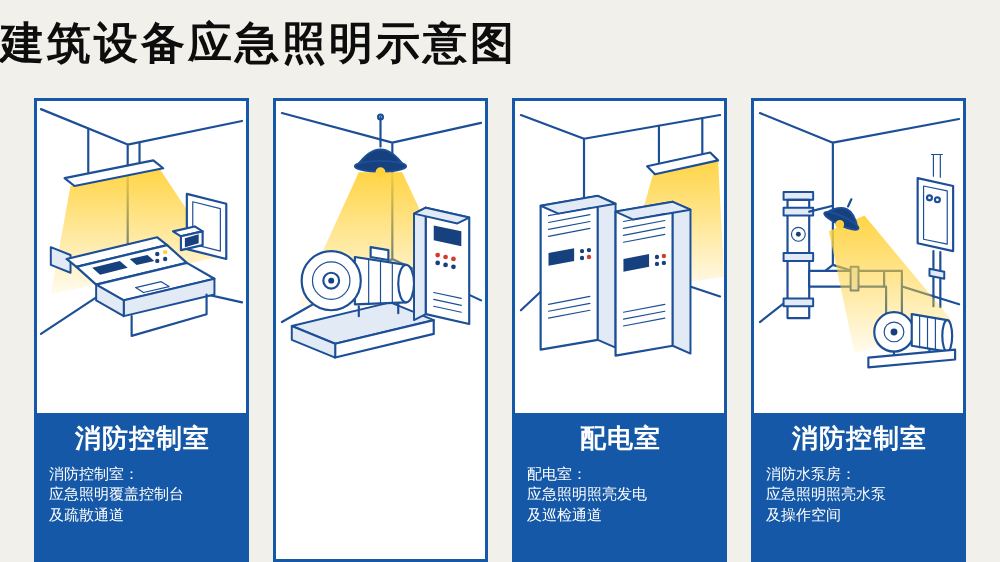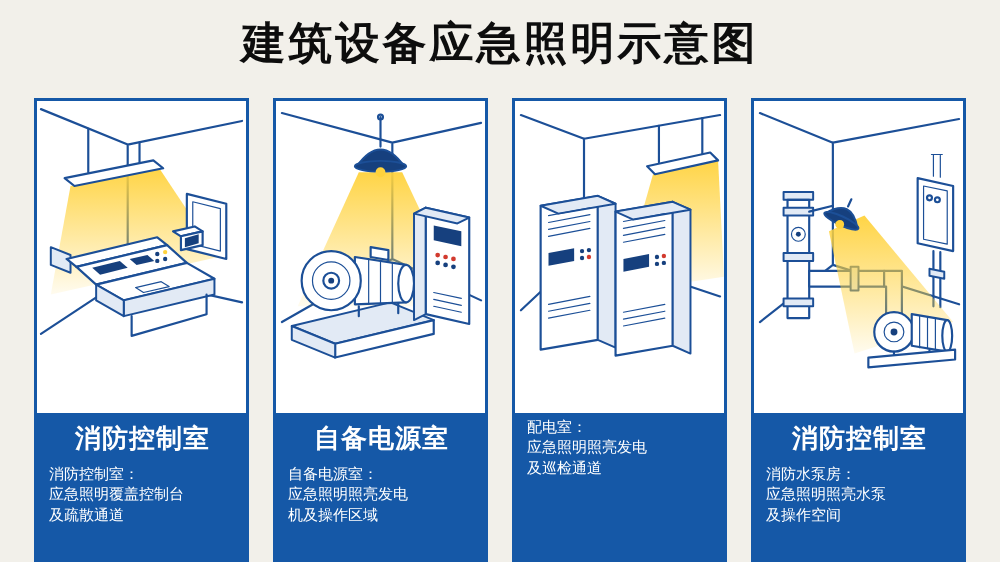--- a/index.html
+++ b/index.html
@@ -3,21 +3,21 @@
 <meta charset="utf-8">
 <style>
 :root{
   --blue:#1558a7; --line:#1c4f97; --dark:#16407e; --shade:#e2eaf5;
   --yellow:#ffd23c; --red:#d23a2e; --background:#f2f0ea; --title_color:#0d0d0d;
 }
 *{box-sizing:border-box}
 html,body{margin:0;padding:0}
 body{width:1000px;height:562px;background:var(--background);
   font-family:"Liberation Sans",sans-serif;position:relative;overflow:hidden}
-.main-title{position:absolute;top:14px;left:0;width:100%;text-align:center;
+.main-title{position:absolute;top:14px;left:0;width:100%;text-align:left;
   font-size:44px;font-weight:900;letter-spacing:3px;color:var(--title_color)}
 .cards{position:absolute;left:34px;top:98px;width:932px;height:464px;display:flex;gap:24px}
 .card{flex:1;border:3px solid var(--blue);background:#fff;display:flex;flex-direction:column;overflow:hidden}
 .illo{height:312px;background:#fff;flex:none}
 .illo svg{display:block;width:100%;height:100%}
 .info{flex:1;background:var(--blue);color:#fff;padding:4px 10px 0 12px}
 .room-name{font-size:26px;font-weight:800;text-align:center;margin:4px 0 8px;letter-spacing:1px}
 .room-desc{font-size:15px;font-weight:400;line-height:1.35;white-space:pre-line}
 
 .ln{stroke:var(--line);stroke-width:2.2;fill:none;stroke-linecap:round;stroke-linejoin:round}
@@ -132,26 +132,20 @@
           <circle class="red-dot" cx="164" cy="154" r="2.4"></circle>
           <circle class="red-dot" cx="172" cy="156" r="2.4"></circle>
           <circle class="red-dot" cx="180" cy="158" r="2.4"></circle>
           <circle class="dark-shape" cx="164" cy="162" r="2.4"></circle>
           <circle class="dark-shape" cx="172" cy="164" r="2.4"></circle>
           <circle class="dark-shape" cx="180" cy="166" r="2.4"></circle>
           <path class="thin" d="M160 192 L188 198 M160 199 L188 205 M160 206 L188 212"></path>
         </g>
       </svg>
     </div>
-    <div class="info">
-      <div class="room-name">自备电源室</div>
-      <div class="room-desc">自备电源室：
-应急照明照亮发电
-机及操作区域</div>
-    </div>
   </div>
 
   <div class="card">
     <div class="illo">
       <svg viewBox="0 0 212 312">
         <defs>
           <linearGradient id="beam3" x1="0" y1="0" x2="0" y2="1">
             <stop offset="0" class="beam-start"></stop>
               <stop offset="1" class="beam-end"></stop>
           </linearGradient>
@@ -184,20 +178,21 @@
           <polygon class="dark-shape" points="110,158 136,153 136,166 110,171"></polygon>
           <circle class="dark-shape" cx="144" cy="156" r="2.2"></circle>
           <circle class="red-dot" cx="151" cy="155" r="2.2"></circle>
           <circle class="dark-shape" cx="144" cy="163" r="2.2"></circle>
           <circle class="dark-shape" cx="151" cy="162" r="2.2"></circle>
           <path class="thin" d="M110 212 L152 204 M110 219 L152 211 M110 226 L152 218"></path>
         </g>
       </svg>
     </div>
     <div class="info">
+      <div class="room-name">配电室</div>
       <div class="room-desc">配电室：
 应急照明照亮发电
 及巡检通道</div>
     </div>
   </div>
 
   <div class="card">
     <div class="illo">
       <svg viewBox="0 0 212 312">
         <defs>

